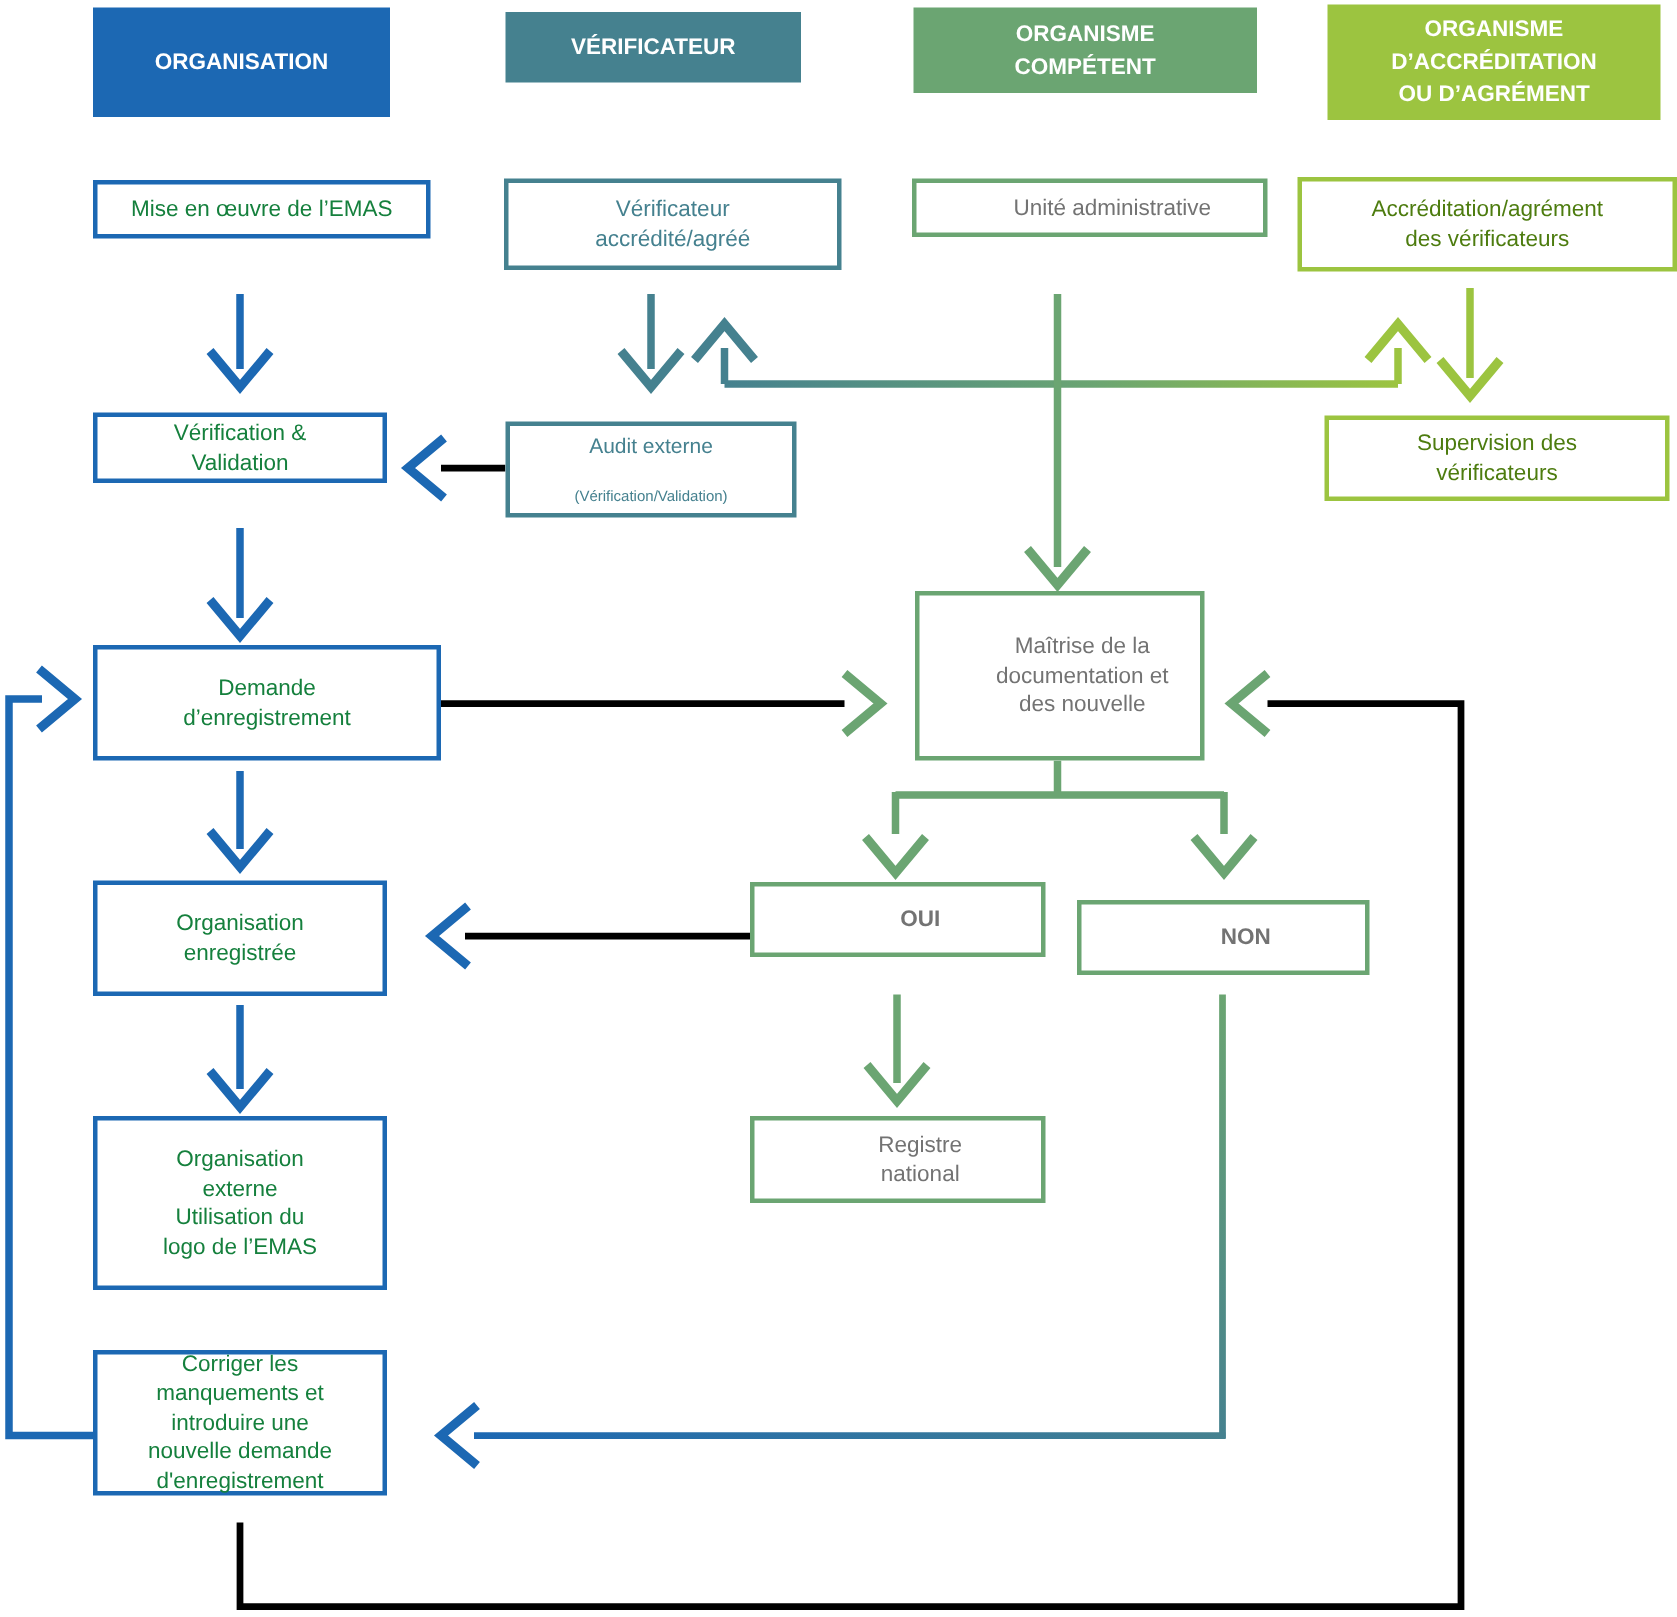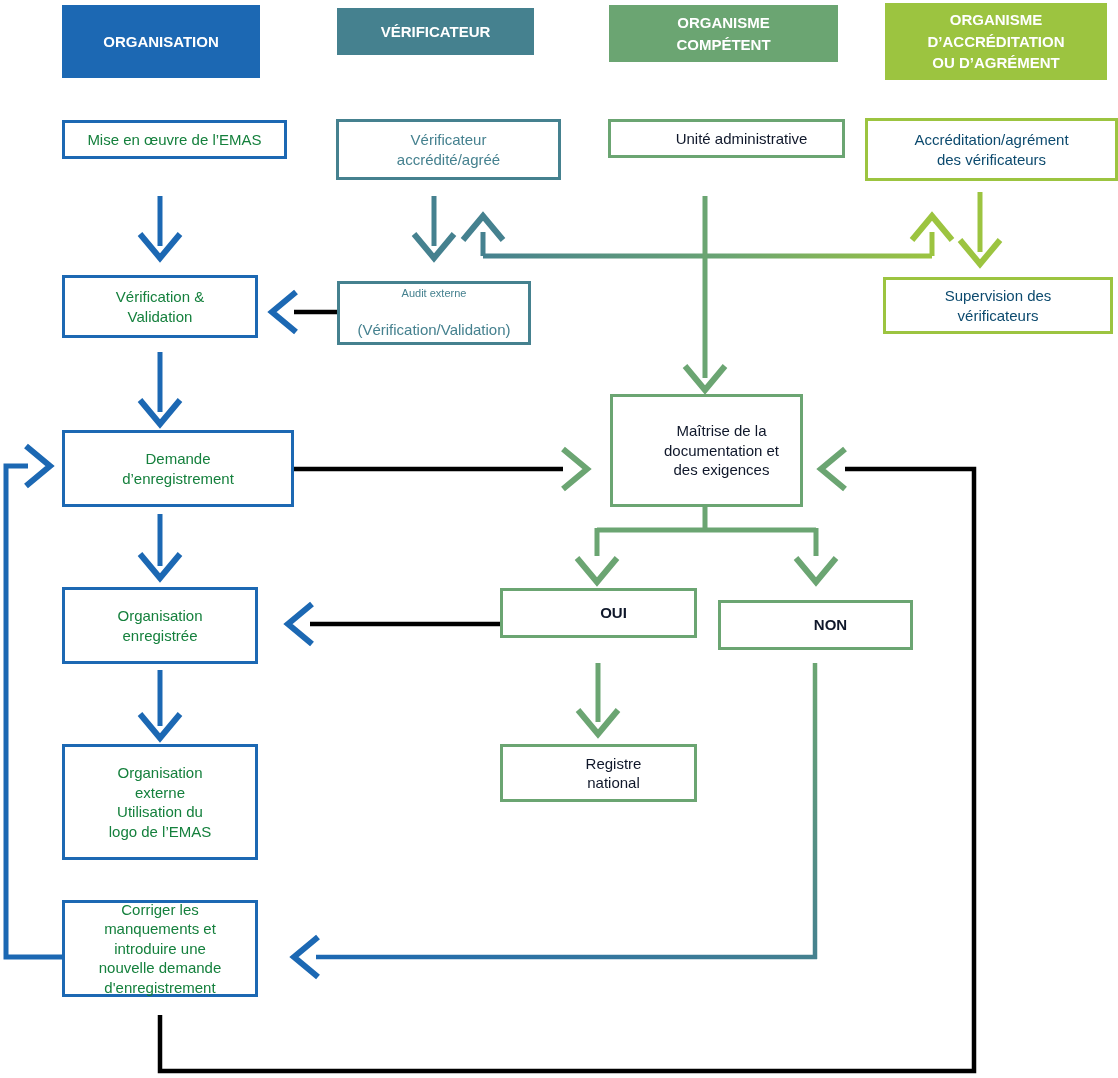--- a/index.html
+++ b/index.html
@@ -10,29 +10,29 @@
   .arrow-layer { position:absolute; left:0; top:0; z-index:1; }
   .box, .hdr {
     position:absolute; box-sizing:border-box; z-index:2;
     display:flex; align-items:center; justify-content:center;
     text-align:center; white-space:pre-line; font-size:15px; line-height:1.3;
   }
   .box { background:#ffffff; border:3px solid; }
   .hdr { color:#ffffff; font-weight:700; line-height:1.45; }
   .c-blue  { border-color:#1c68b3; color:#15803d; }
   .c-teal  { border-color:#45818f; color:#45818f; }
-  .c-green { border-color:#6ba572; color:#0f172a;padding-left:30px; }
-  .c-lime  { border-color:#9cc440; color:#0c4a6e; }
+  .c-green { border-color:#6ba572; color:#737373;padding-left:30px; }
+  .c-lime  { border-color:#9cc440; color:#4d7c0f; }
   .bg-blue  { background:#1c68b3; }
   .bg-teal  { background:#45818f; }
   .bg-green { background:#6ba572; }
   .bg-lime  { background:#9cc440; }
   .bold { font-weight:700; }
-  .sub { display:block; font-size:15px; }
-  .l1  { display:block; font-size:11px; }
+  .sub { display:block; font-size:10px; }
+  .l1  { display:block; font-size:14px; }
 </style>
 </head>
 <body>
 
 <div class="canvas">
 
   <svg class="arrow-layer" width="1118" height="1078" viewBox="0 0 1118 1078">
     <defs>
       <linearGradient id="gradTop" gradientUnits="userSpaceOnUse" x1="483" y1="0" x2="932" y2="0">
         <stop offset="0" stop-color="#45818f"></stop>
@@ -140,36 +140,36 @@
   <div class="box c-blue" style="left:62px;  top:120px; width:225px; height:39px;">Mise en œuvre de l’EMAS</div>
 
   <div class="box c-teal" style="left:336px; top:119px; width:225px; height:61px;">Vérificateur
 accrédité/agréé</div>
 
   <div class="box c-green" style="left:608px; top:119px; width:237px; height:39px;">Unité administrative</div>
 
   <div class="box c-lime" style="left:865px; top:118px; width:253px; height:63px;">Accréditation/agrément
 des vérificateurs</div>
 
-  <div class="box c-blue" style="left:62px;  top:275px; width:196px; height:63px;">Vérification &amp;
+  <div class="box c-blue" style="left:62px;  top:275px; width:196px; height:47px;">Vérification &amp;
 Validation</div>
 
   <div class="box c-teal" style="left:337px; top:281px; width:194px; height:64px;">
     <span>
       <span class="l1">Audit externe</span>
       <span class="sub">(Vérification/Validation)</span>
     </span>
   </div>
 
   <div class="box c-lime" style="left:883px; top:277px; width:230px; height:57px;">Supervision des
 vérificateurs</div>
 
   <div class="box c-green" style="left:610px; top:394px; width:193px; height:113px;">Maîtrise de la
 documentation et
-des exigences</div>
+des nouvelle</div>
 
   <div class="box c-blue" style="left:62px;  top:430px; width:232px; height:77px;">Demande
 d’enregistrement</div>
 
   <div class="box c-green bold" style="left:500px; top:588px; width:197px; height:50px;">OUI</div>
 
   <div class="box c-green bold" style="left:718px; top:600px; width:195px; height:50px;">NON</div>
 
   <div class="box c-blue" style="left:62px;  top:587px; width:196px; height:77px;">Organisation
 enregistrée</div>

